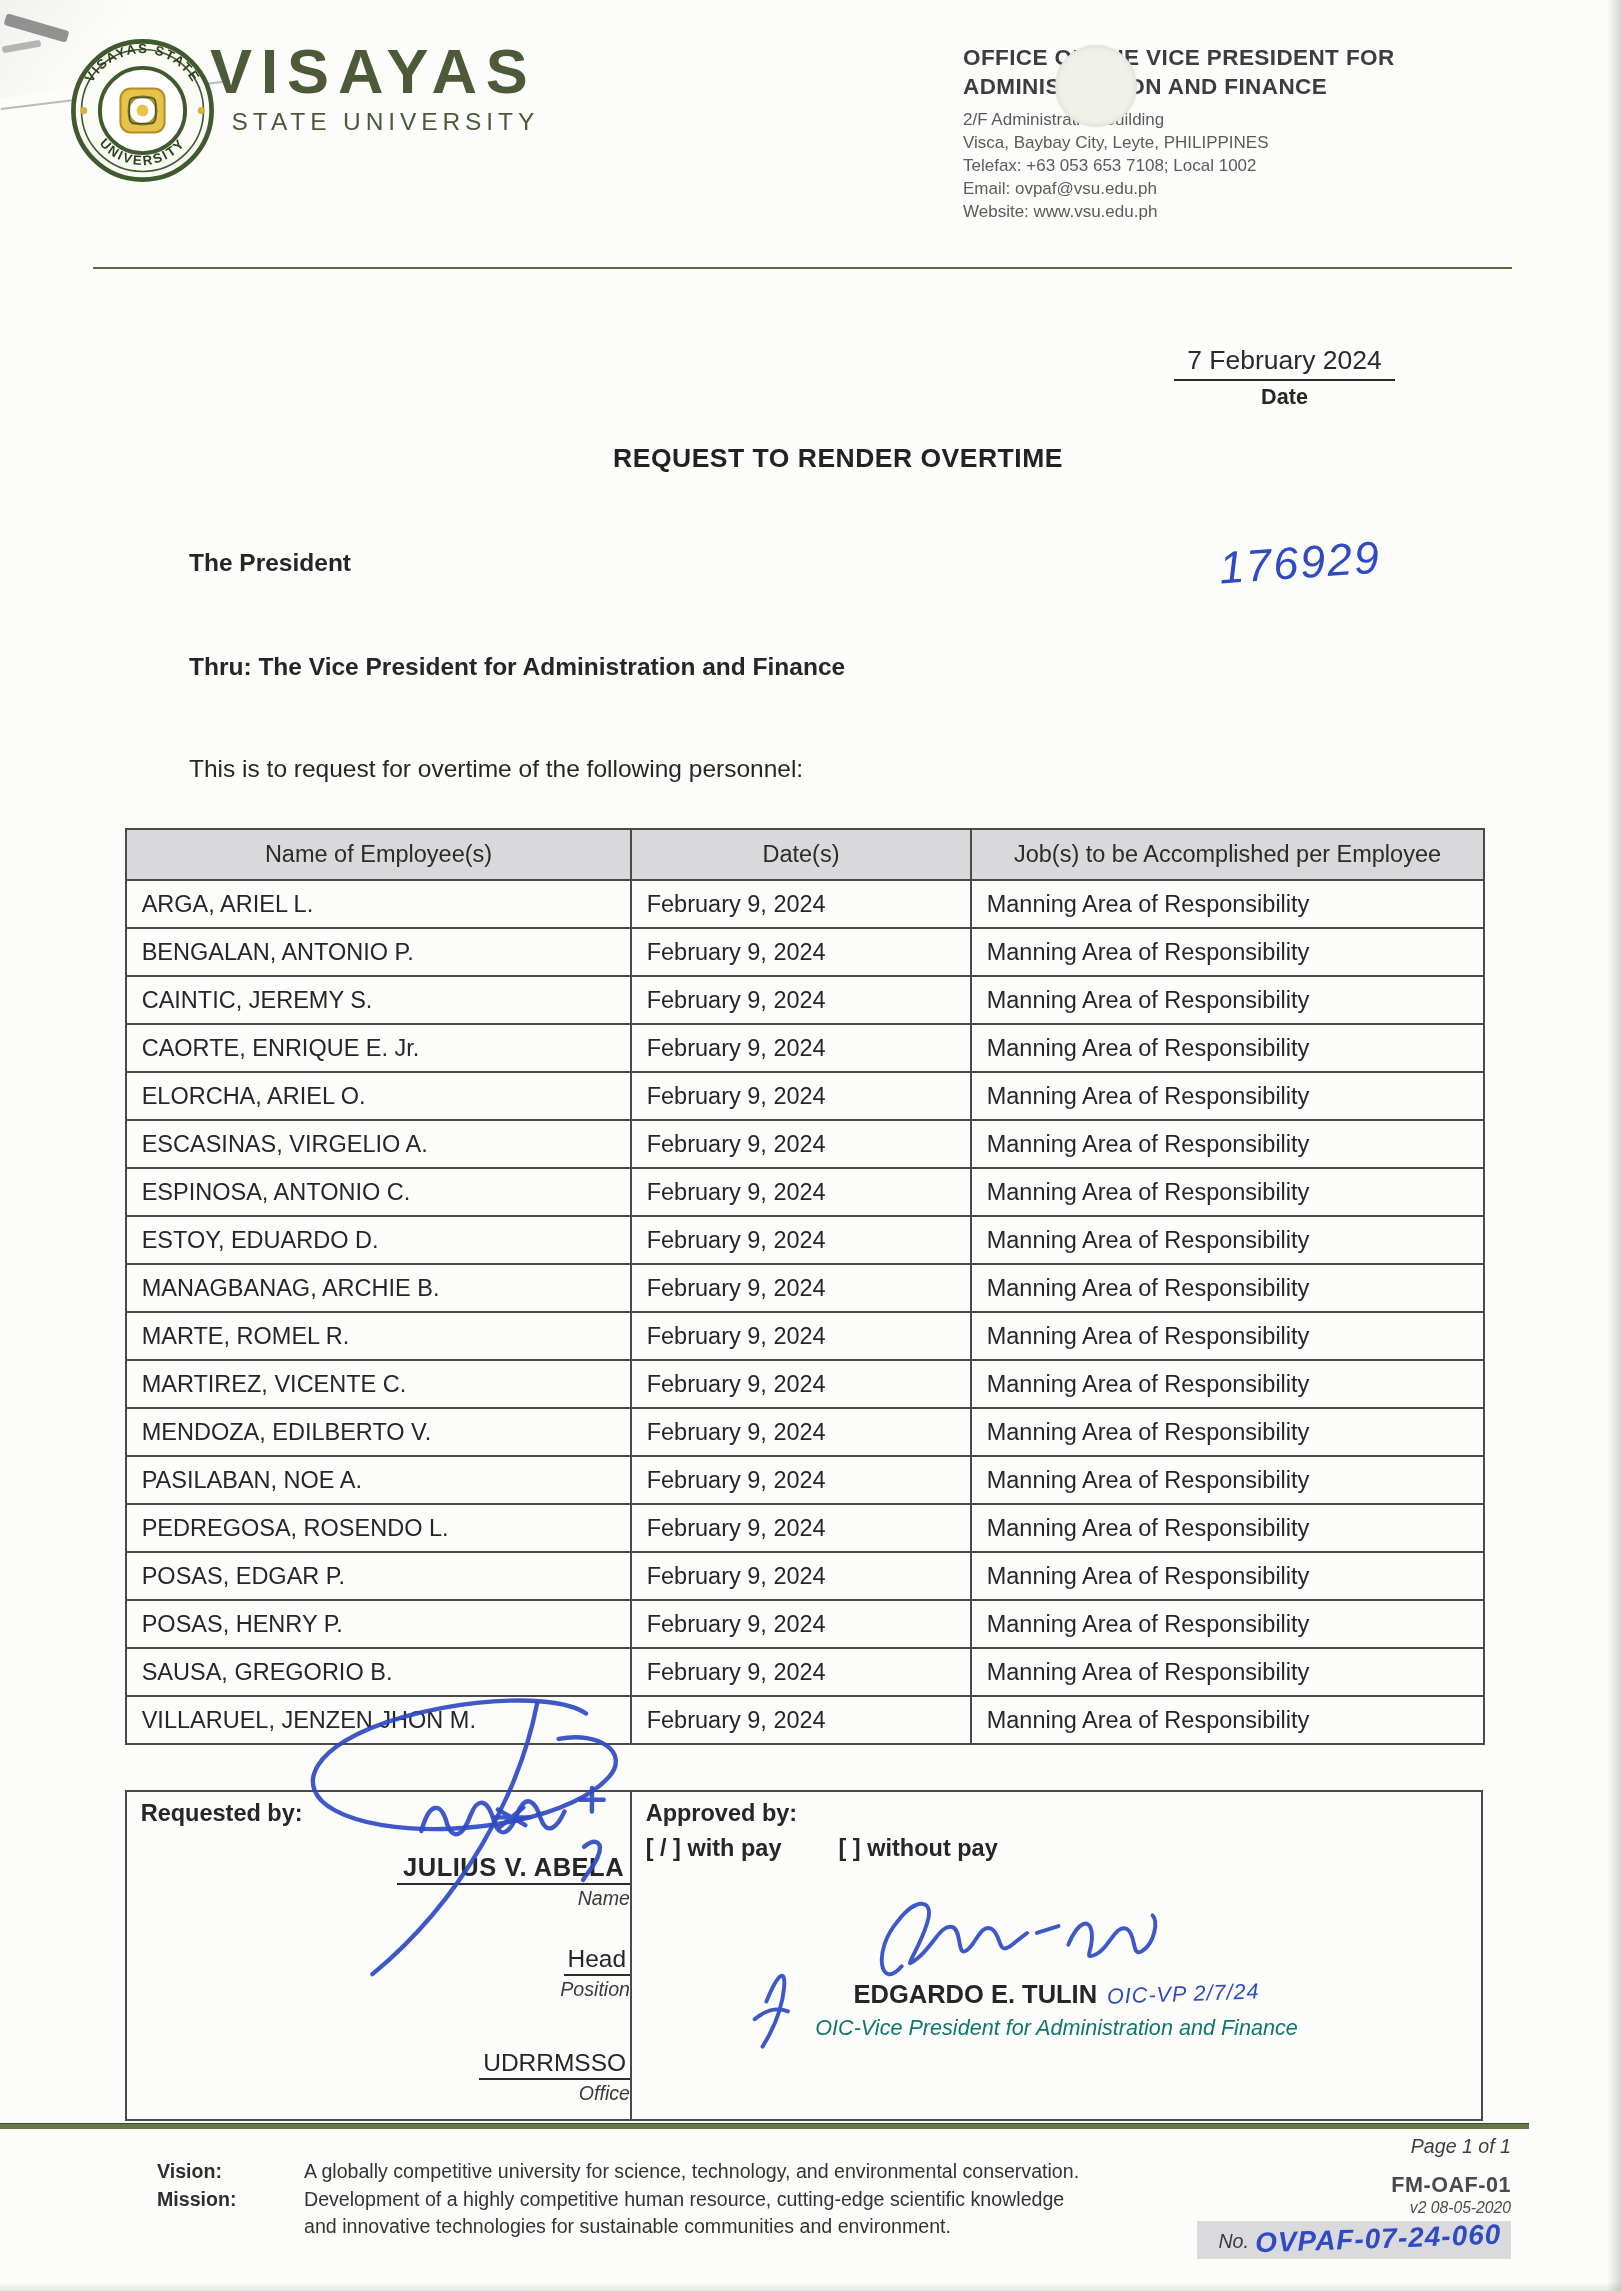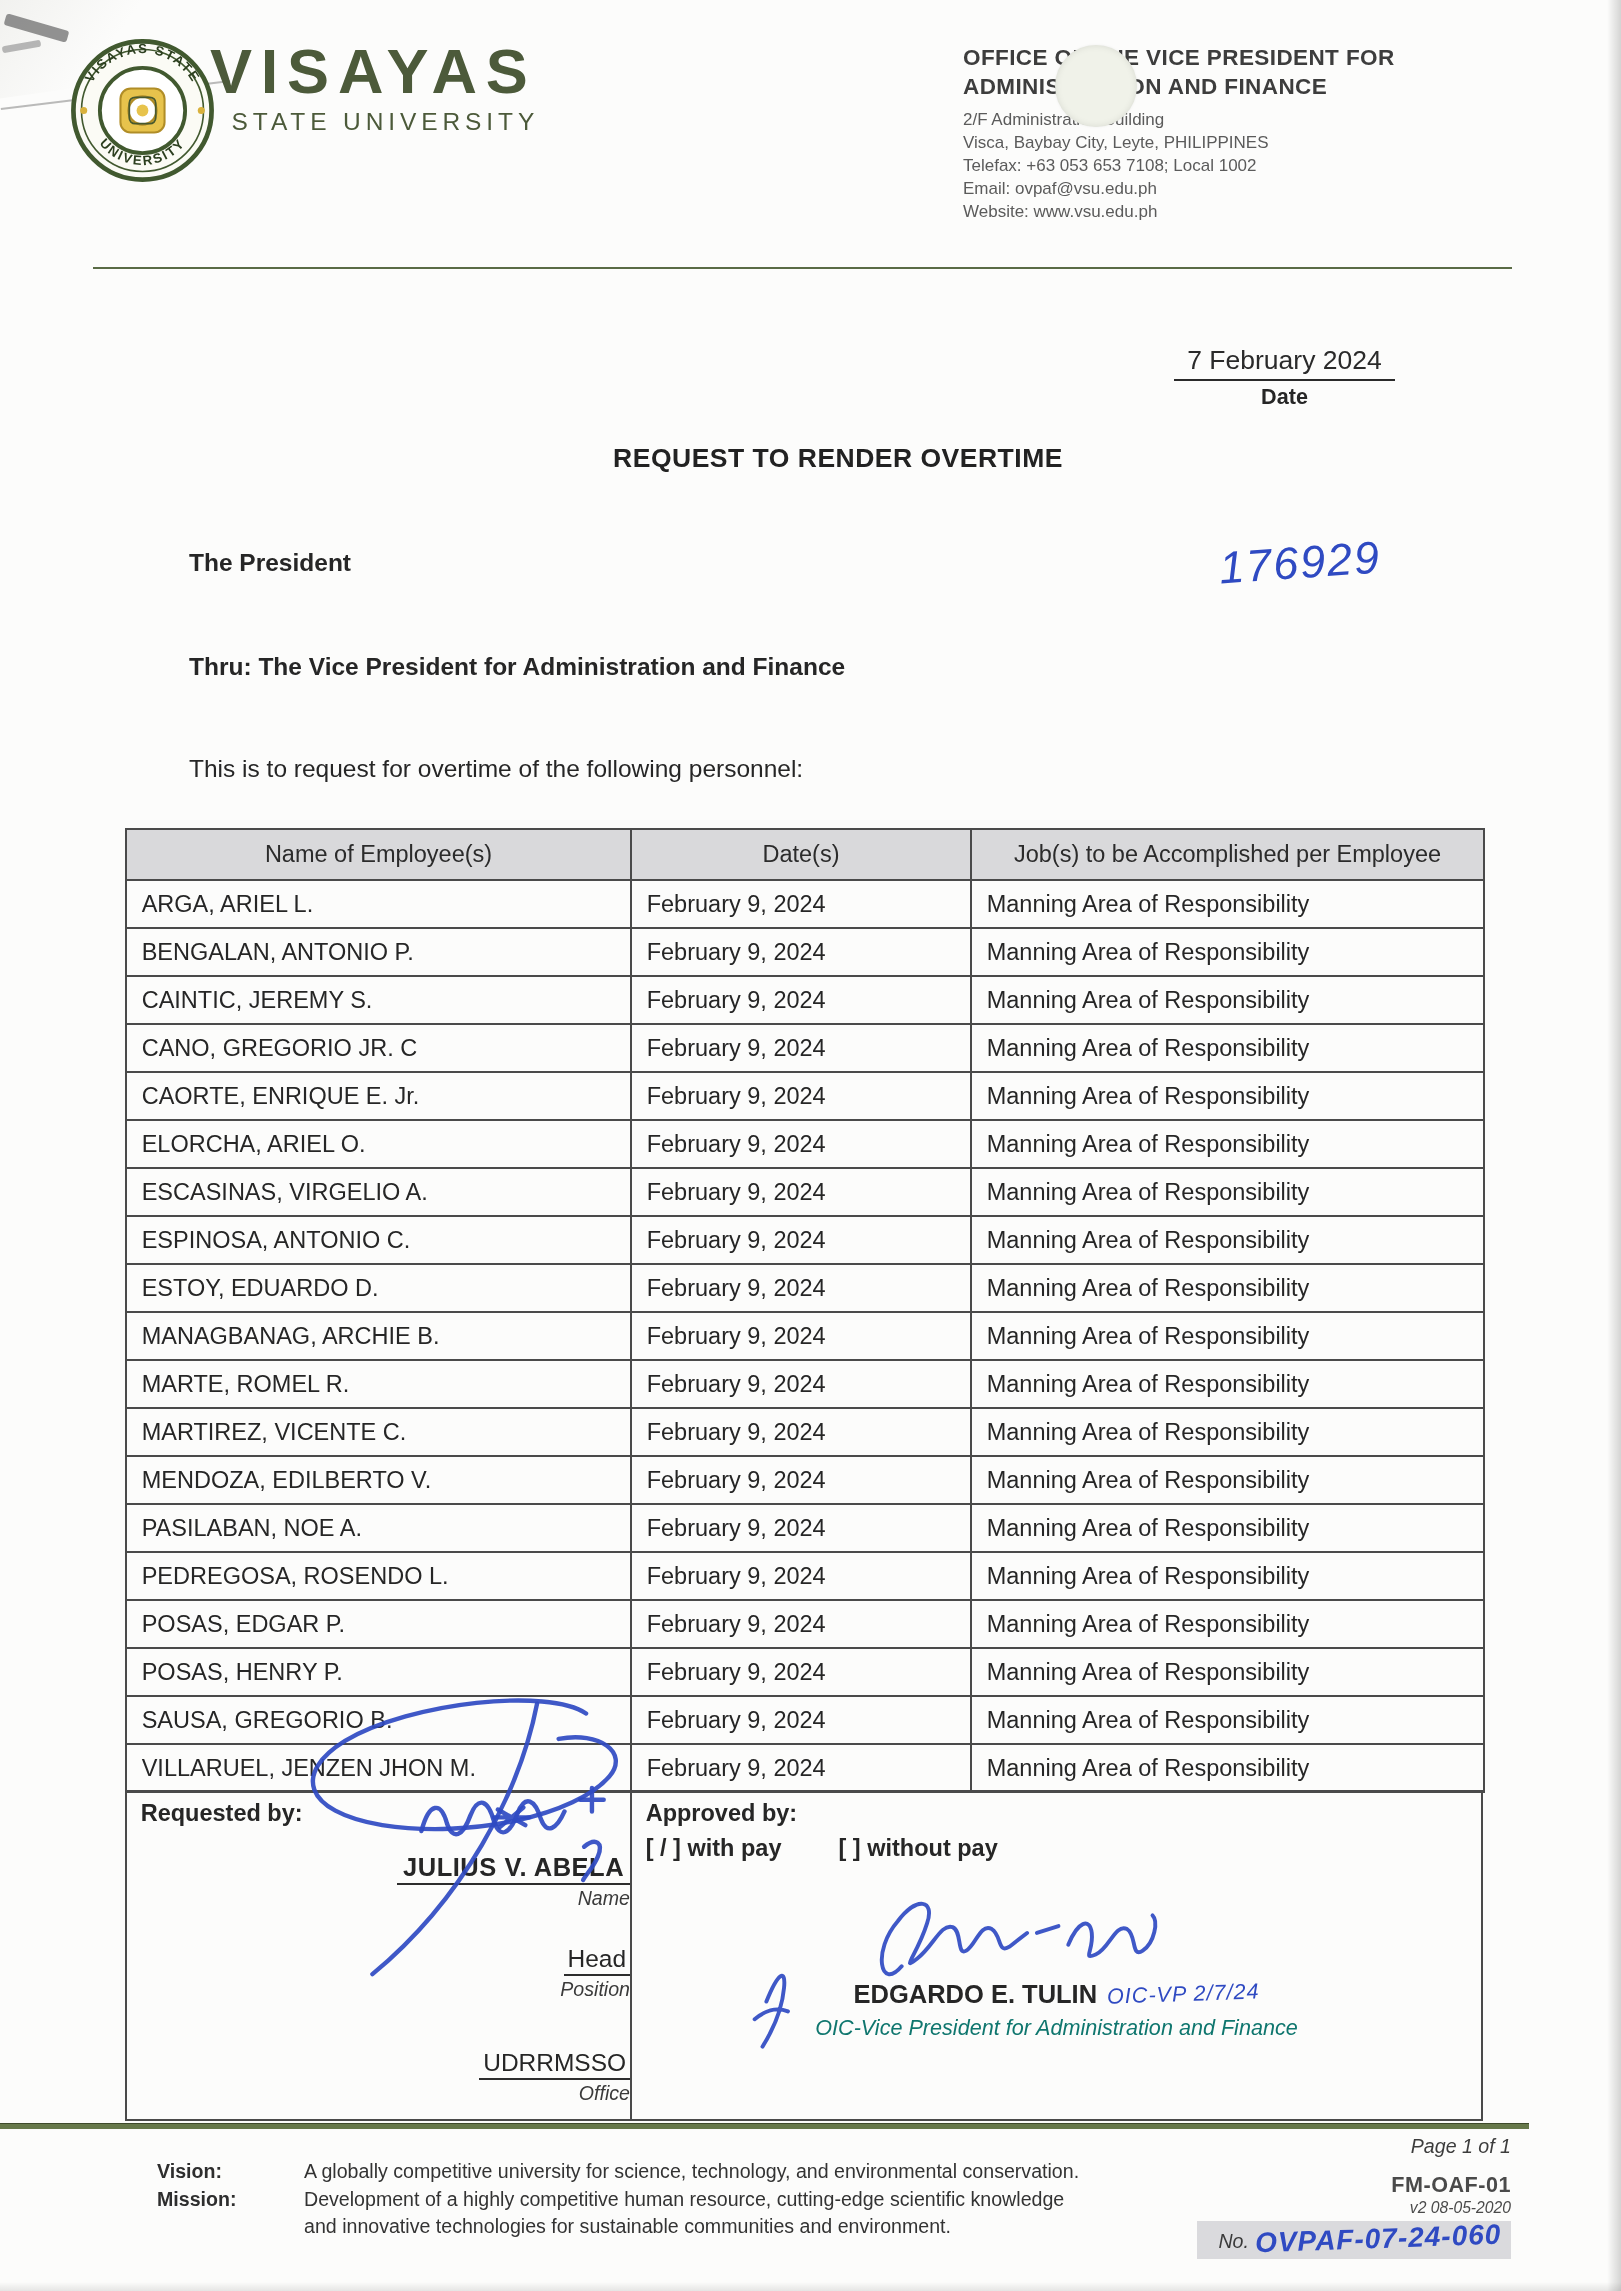--- a/index.html
+++ b/index.html
@@ -165,25 +165,20 @@
     <td>February 9, 2024</td>
     <td>Manning Area of Responsibility</td>
   </tr>
 
   <tr>
     <td>CAINTIC, JEREMY S.</td>
     <td>February 9, 2024</td>
     <td>Manning Area of Responsibility</td>
   </tr>
 
-  <tr>
-    <td>CANO, GREGORIO JR. C</td>
-    <td>February 9, 2024</td>
-    <td>Manning Area of Responsibility</td>
-  </tr>
 
   <tr>
     <td>CAORTE, ENRIQUE E. Jr.</td>
     <td>February 9, 2024</td>
     <td>Manning Area of Responsibility</td>
   </tr>
 
   <tr>
     <td>ELORCHA, ARIEL O.</td>
     <td>February 9, 2024</td>

